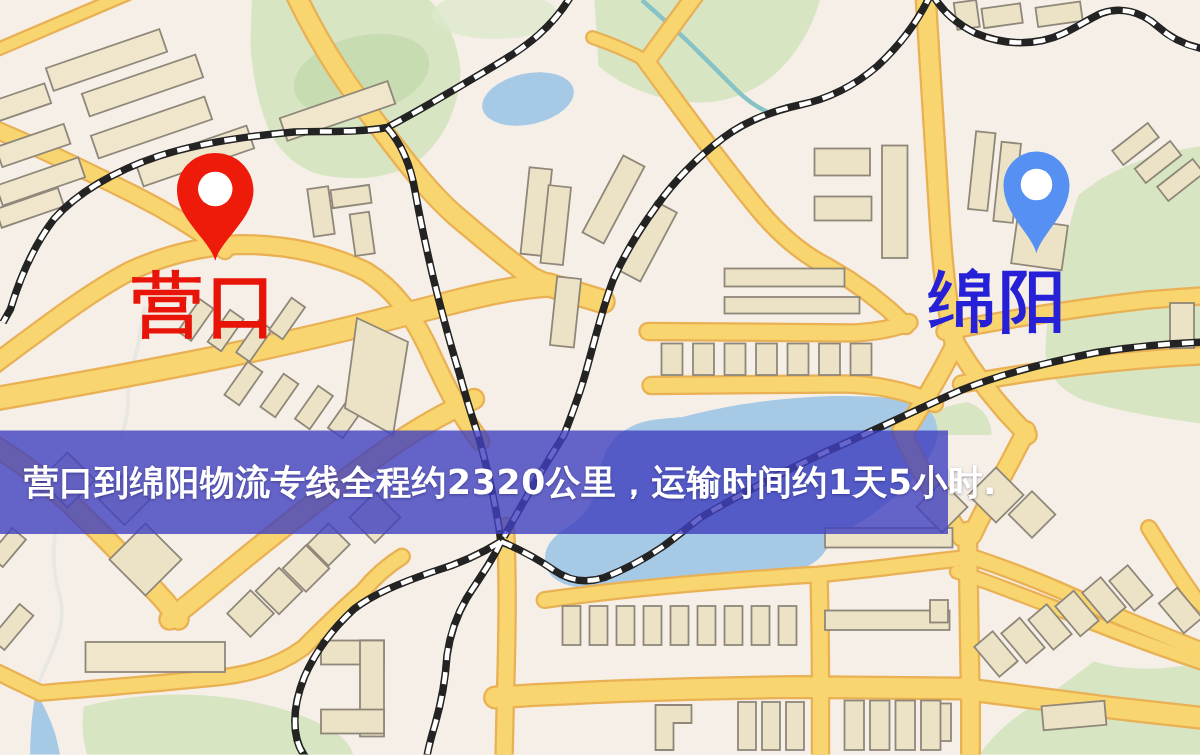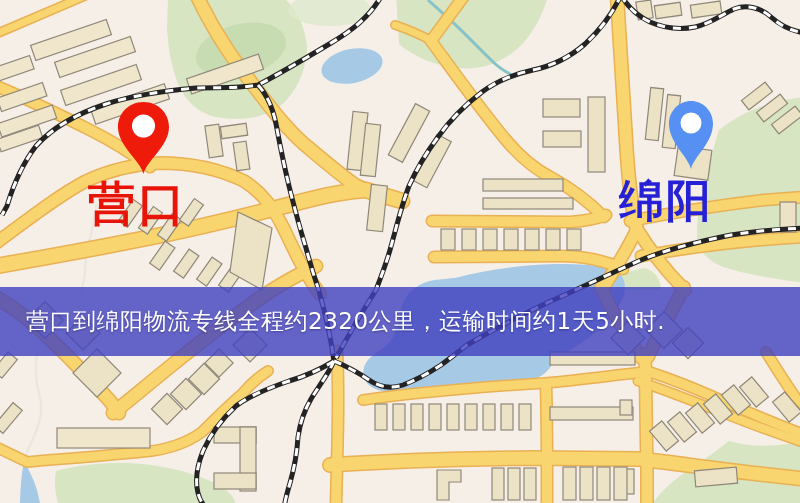--- a/index.html
+++ b/index.html
@@ -12,23 +12,23 @@
   .rld{fill:none;stroke:#ffffff;stroke-width:3;stroke-dasharray:8 8;}
   .bld{fill:#ece2c5;stroke:#8f887a;stroke-width:1.2;}
   .bld2{fill:#efe6cc;stroke:#8f887a;stroke-width:1.2;}
   .marker{position:absolute;}
   .marker .pinlabel{position:absolute;white-space:nowrap;font-weight:700;line-height:1;}
   #origin-marker{left:0;top:0;}
   #origin-marker .pin{position:absolute;left:117px;top:101px;width:53px;height:74px;}
   #origin-marker .pinlabel{left:88px;top:180px;font-size:47px;letter-spacing:3px;color:#e91408;}
   #dest-marker .pin{position:absolute;left:668px;top:100px;width:46px;height:70px;}
   #dest-marker .pinlabel{left:619px;top:178px;font-size:45px;letter-spacing:2px;color:#2621d6;}
-  #info-banner{position:absolute;left:0;top:287px;width:800px;height:69px;
+  #info-banner{position:absolute;left:0;top:287px;width:632px;height:69px;
     background:rgba(64,64,191,0.80);display:flex;align-items:center;box-sizing:border-box;
-    padding-left:26px;}
+    padding-left:16px;font-weight:bold;}
   #info-banner .btext{color:#ffffff;font-size:23px;letter-spacing:0.5px;
     text-shadow:0 1px 2px rgba(0,0,60,0.35);white-space:nowrap;}
 </style>
 </head>
 <body>
 
 <div id="stage">
 
 <svg class="mapart" width="800" height="503" viewBox="0 0 800 503">
   <defs>

